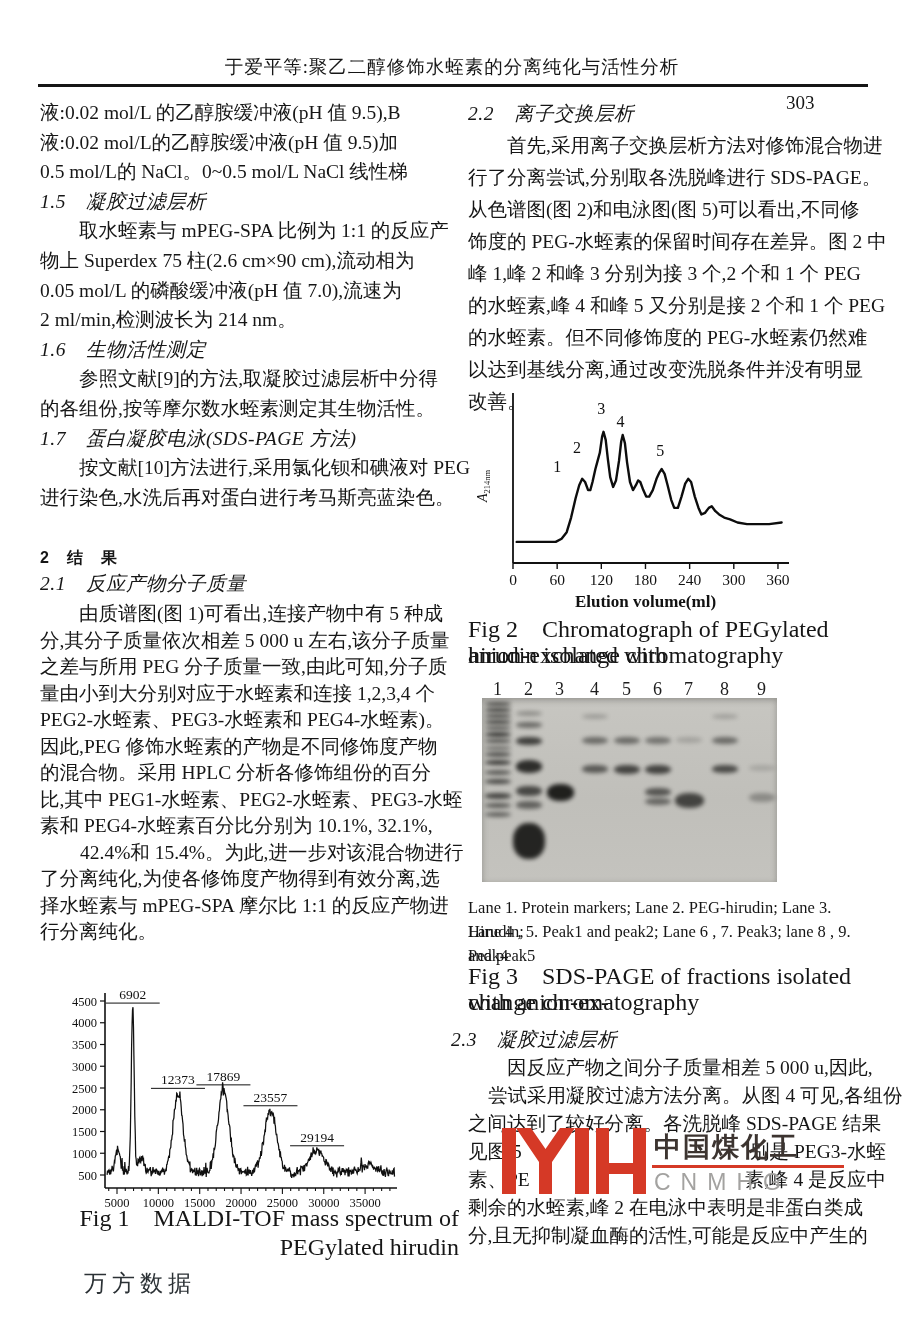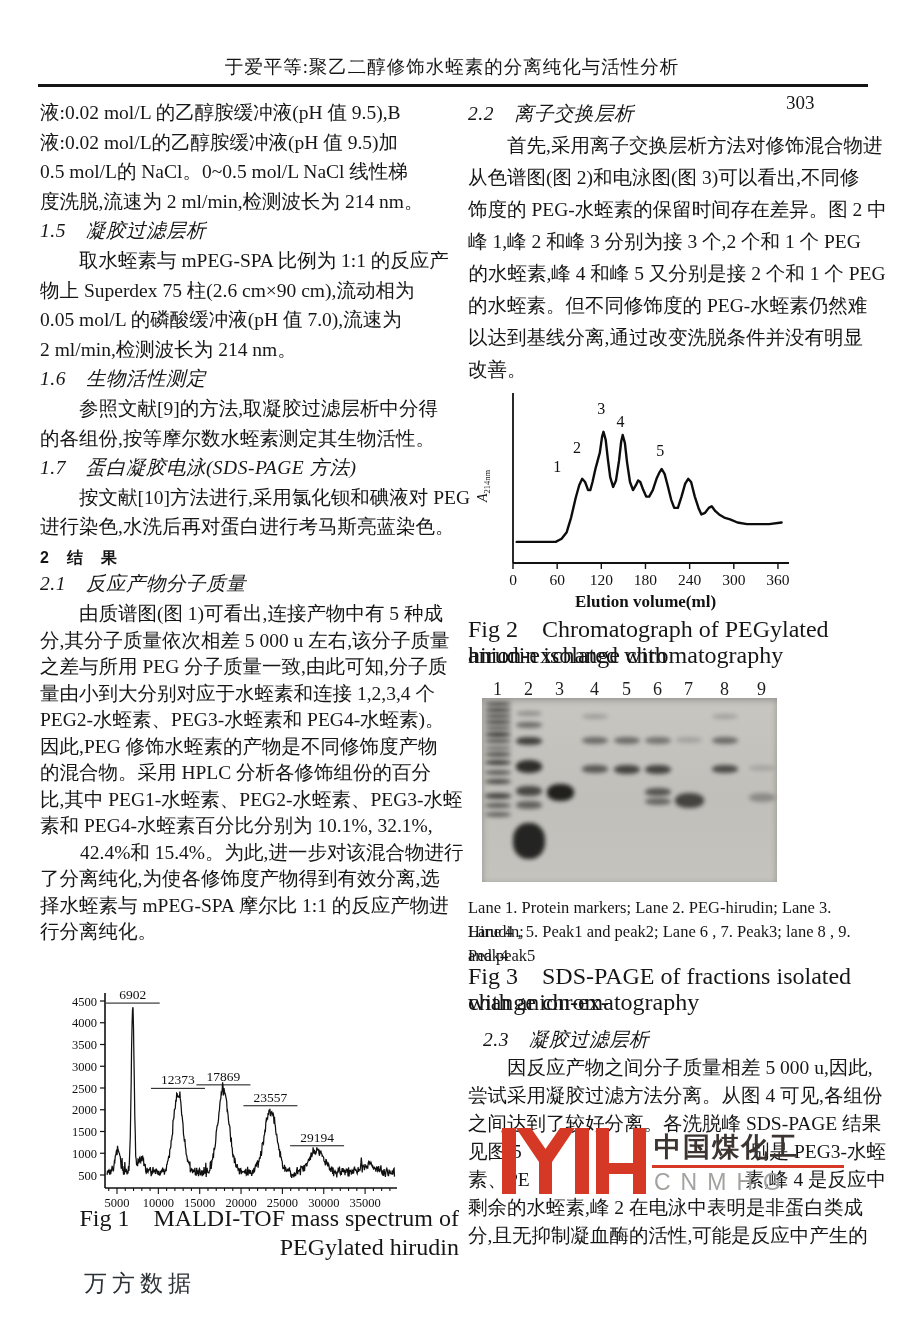--- a/index.html
+++ b/index.html
@@ -33,21 +33,20 @@
 <div class="page">
 
   <div class="abs runhead center" style="left:0;top:54px;width:904px;">于爱平等:聚乙二醇修饰水蛭素的分离纯化与活性分析</div>
   <div class="abs" style="left:786px;top:54px;font-size:19px;margin-top:38px;">303</div>
   <div class="abs rule" style="left:38px;top:84px;width:830px;height:3px;"></div>
 
   <div class="abs" id="leftA" style="left:40px;top:98px;width:419px;">
       <div class="ln" style="height: 29.6px; line-height: 29.6px;">液:0.02 mol/L 的乙醇胺缓冲液(pH 值 9.5),B</div>
       <div class="ln" style="height: 29.6px; line-height: 29.6px;">液:0.02 mol/L的乙醇胺缓冲液(pH 值 9.5)加</div>
       <div class="ln" style="height: 29.6px; line-height: 29.6px;">0.5 mol/L的 NaCl。0~0.5 mol/L NaCl 线性梯</div>
-      <div class="ln" style="height: 29.6px; line-height: 29.6px;">度洗脱,流速为 2 ml/min,检测波长为 214 nm。</div>
       <div class="ln sh" style="height: 29.6px; line-height: 29.6px;">1.5　凝胶过滤层析</div>
       <div class="ln ind" style="height: 29.6px; line-height: 29.6px;">取水蛭素与 mPEG-SPA 比例为 1:1 的反应产</div>
       <div class="ln" style="height: 29.6px; line-height: 29.6px;">物上 Superdex 75 柱(2.6 cm×90 cm),流动相为</div>
       <div class="ln" style="height: 29.6px; line-height: 29.6px;">0.05 mol/L 的磷酸缓冲液(pH 值 7.0),流速为</div>
       <div class="ln" style="height: 29.6px; line-height: 29.6px;">2 ml/min,检测波长为 214 nm。</div>
       <div class="ln sh" style="height: 29.6px; line-height: 29.6px;">1.6　生物活性测定</div>
       <div class="ln ind" style="height: 29.6px; line-height: 29.6px;">参照文献[9]的方法,取凝胶过滤层析中分得</div>
       <div class="ln" style="height: 29.6px; line-height: 29.6px;">的各组份,按等摩尔数水蛭素测定其生物活性。</div>
       <div class="ln sh" style="height: 29.6px; line-height: 29.6px;">1.7　蛋白凝胶电泳(SDS-PAGE 方法)</div>
       <div class="ln ind" style="height: 29.6px; line-height: 29.6px;">按文献[10]方法进行,采用氯化钡和碘液对 PEG</div>
@@ -145,24 +144,25 @@
       <text x="225.46639" y="118.75" text-anchor="middle" class="plabel">23557</text>
       <line x1="198.46639" y1="122.75" x2="252.46639" y2="122.75" stroke="#111" stroke-width="1"></line>
       <text x="272.08438" y="158.77" text-anchor="middle" class="plabel">29194</text>
       <line x1="245.08438" y1="162.77" x2="299.08438" y2="162.77" stroke="#111" stroke-width="1"></line>
     </svg>
   <div class="abs cap center" style="left:40px;top:1202px;width:419px;text-align:right;">Fig 1　MALDI-TOF mass spectrum of PEGylated hirudin</div>
 
   <div class="abs" id="rightA" style="left:468px;top:98px;width:418px;">
       <div class="ln sh" style="height: 32px; line-height: 32px;">2.2　离子交换层析</div>
       <div class="ln ind" style="height: 32px; line-height: 32px;">首先,采用离子交换层析方法对修饰混合物进</div>
-      <div class="ln" style="height: 32px; line-height: 32px;">从色谱图(图 2)和电泳图(图 3)可以看出,不同修</div>
+      <div class="ln" style="height: 32px; line-height: 32px;">行了分离尝试,分别取各洗脱峰进行 SDS-PAGE。</div>
+      <div class="ln" style="height: 32px; line-height: 32px;">从色谱图(图 2)和电泳图(图 5)可以看出,不同修</div>
       <div class="ln" style="height: 32px; line-height: 32px;">饰度的 PEG-水蛭素的保留时间存在差异。图 2 中</div>
       <div class="ln" style="height: 32px; line-height: 32px;">峰 1,峰 2 和峰 3 分别为接 3 个,2 个和 1 个 PEG</div>
-      <div class="ln" style="height: 32px; line-height: 32px; text-align: center;">的水蛭素,峰 4 和峰 5 又分别是接 2 个和 1 个 PEG</div>
+      <div class="ln" style="height: 32px; line-height: 32px;">的水蛭素,峰 4 和峰 5 又分别是接 2 个和 1 个 PEG</div>
       <div class="ln" style="height: 32px; line-height: 32px;">的水蛭素。但不同修饰度的 PEG-水蛭素仍然难</div>
       <div class="ln" style="height: 32px; line-height: 32px;">以达到基线分离,通过改变洗脱条件并没有明显</div>
       <div class="ln" style="height: 32px; line-height: 32px;">改善。</div>
     </div>
 
   <svg id="fig2" class="abs" style="left:473px;top:390px;" width="340" height="224" viewBox="0 0 340 224">
       <line x1="40" y1="3" x2="40" y2="173" stroke="#111" stroke-width="1.8"></line>
       <line x1="40" y1="173" x2="316" y2="173" stroke="#111" stroke-width="1.8"></line>
       <line x1="40" y1="173" x2="40" y2="179" stroke="#111" stroke-width="1.4"></line>
       <text x="40" y="195" text-anchor="middle" class="xtick2">0</text>
@@ -242,24 +242,24 @@
       <div class="band" style="left: 267px; top: 67px; width: 26px; height: 6px; opacity: 0.15;"></div>
       <div class="band" style="left: 267px; top: 95px; width: 26px; height: 9px; opacity: 0.3;"></div>
     </div>
 
   <div class="abs lanecap" style="left:468px;top:896px;width:418px;height:24px;line-height:24px;">Lane 1. Protein markers; Lane 2. PEG-hirudin; Lane 3. Hirudin;</div>
   <div class="abs lanecap" style="left:468px;top:920px;width:418px;height:24px;line-height:24px;">Lane 4 , 5. Peak1 and peak2; Lane 6 , 7. Peak3; lane 8 , 9. Peak4</div>
   <div class="abs lanecap" style="left:468px;top:944px;width:418px;height:24px;line-height:24px;">and peak5</div>
   <div class="abs cap" style="left:468px;top:963px;width:418px;height:26px;line-height:26px;">Fig 3　SDS-PAGE of fractions isolated with anion-ex-</div>
   <div class="abs cap" style="left:468px;top:989px;width:418px;height:26px;line-height:26px;">change chromatography</div>
 
-  <div class="abs ln sh" style="left:483px;top:1026px;width:418px;height:28px;line-height:28px;">2.3　凝胶过滤层析</div>
+  <div class="abs ln sh" style="left:451px;top:1026px;width:418px;height:28px;line-height:28px;">2.3　凝胶过滤层析</div>
   <div class="abs" id="rightP7" style="left:468px;top:1054px;width:418px;">
       <div class="ln ind" style="height: 28px; line-height: 28px;">因反应产物之间分子质量相差 5 000 u,因此,</div>
-      <div class="ln" style="height: 28px; line-height: 28px;">尝试采用凝胶过滤方法分离。从图 4 可见,各组份</div>
+      <div class="ln" style="height: 28px; line-height: 28px; margin-left: 20px;">尝试采用凝胶过滤方法分离。从图 4 可见,各组份</div>
       <div class="ln" style="height: 28px; line-height: 28px;">之间达到了较好分离。各洗脱峰 SDS-PAGE 结果</div>
       <div class="ln split" style="height: 28px; line-height: 28px;">
         <span>见图 5</span>
         <span>别是 PEG3-水蛭</span>
       </div>
       <div class="ln split" style="height: 28px; line-height: 28px;">
         <span>素、PE</span>
         <span>素,峰 4 是反应中</span>
       </div>
       <div class="ln" style="height: 28px; line-height: 28px;">剩余的水蛭素,峰 2 在电泳中表明是非蛋白类成</div>

